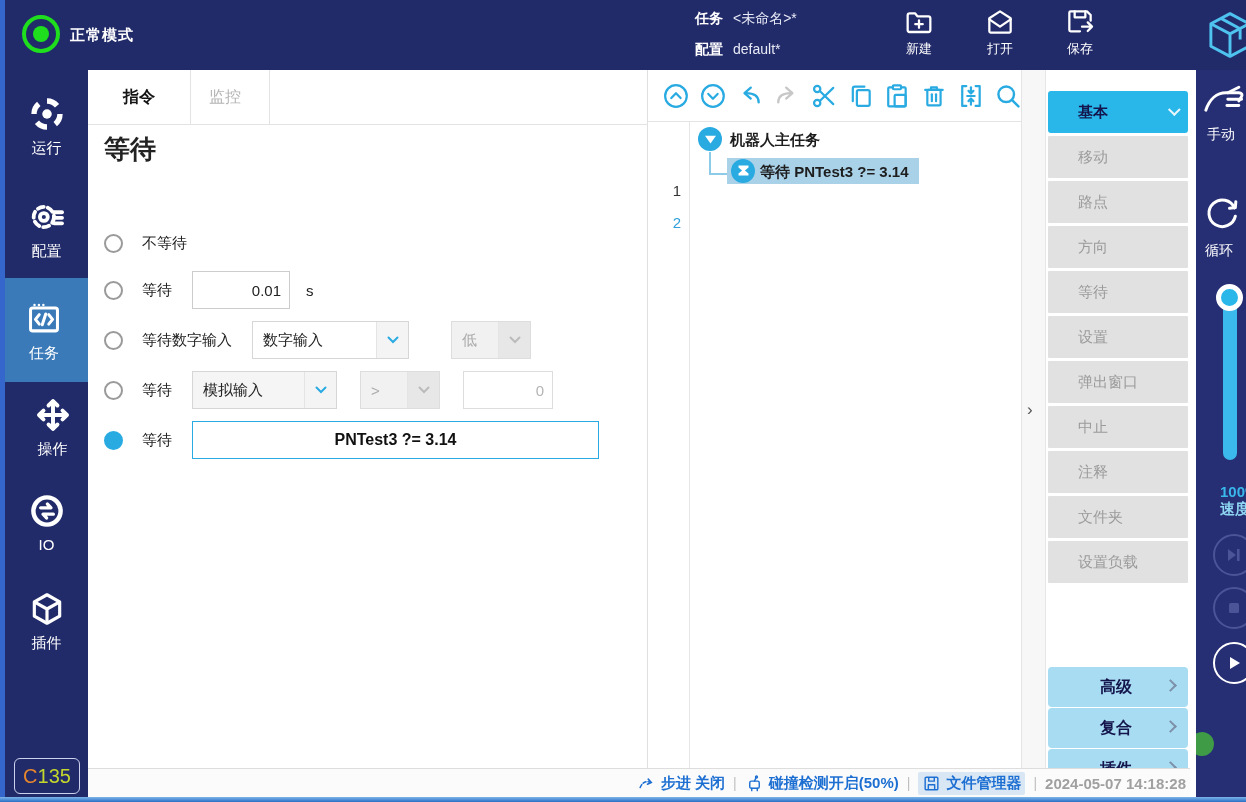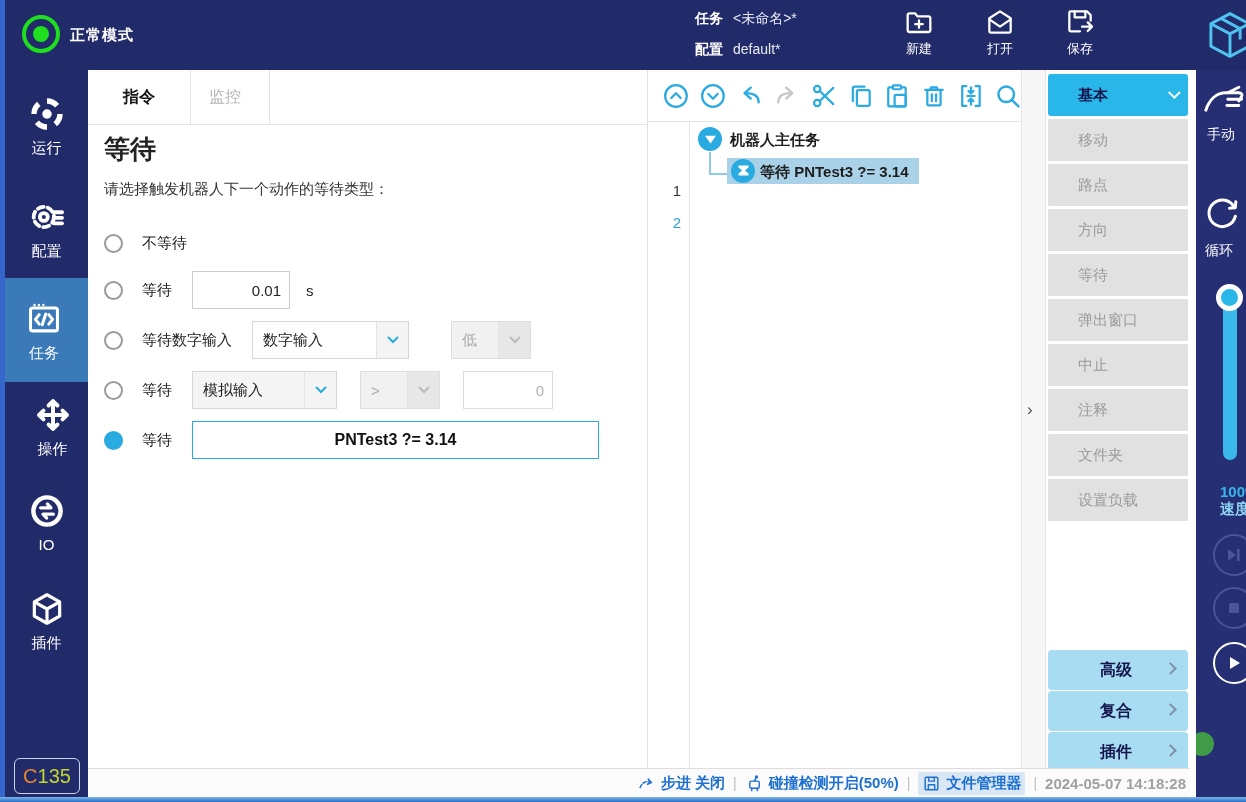--- a/index.html
+++ b/index.html
@@ -57,21 +57,21 @@
   .gutter{left:0;top:52px;width:42px;height:646px;border-right:1px solid #e6e6e6;}
   .lnum{position:absolute;right:8px;font-size:15px;}
   .node-circ{position:absolute;width:24px;height:24px;border-radius:50%;background:#29abe2;display:flex;align-items:center;justify-content:center;color:#fff;cursor:pointer;}
   .trow-lbl{position:absolute;font-size:15px;font-weight:bold;color:#1d1d1d;white-space:nowrap;}
   .sel-hl{position:absolute;background:#a9d1e8;}
   .conn{position:absolute;background:#8ecbe9;}
   
   .handle{left:1022px;top:70px;width:24px;height:698px;background:#f7f7f7;border-right:1px solid #e6e6e6;cursor:pointer;}
   .handle span{position:absolute;top:330px;left:5px;font-size:17px;color:#555;}
   
-  .cmds{left:1046px;top:70px;width:144px;height:698px;background:#fff;padding:4px 2px 0 2px;}
+  .cmds{left:1046px;top:87px;width:144px;height:698px;background:#fff;padding:4px 2px 0 2px;}
   .cmd{position:relative;width:140px;height:42px;margin-bottom:3px;background:#e1e1e1;color:#9b9b9b;font-size:15px;line-height:42px;padding-left:30px;cursor:pointer;border-radius:1px;}
   .cmd.active{background:#29b7ea;color:#14154c;font-weight:bold;border-radius:3px;}
   .cmd .chev-d{position:absolute;right:12px;top:17px;width:9px;height:9px;border-right:2px solid #eaf7fd;border-bottom:2px solid #eaf7fd;transform:rotate(45deg) translateY(-4px);}
   .cmdgrp{position:absolute;left:2px;width:140px;height:40px;background:#a7dcf2;color:#14154c;font-weight:bold;font-size:16px;line-height:40px;padding-left:52px;border-radius:4px;cursor:pointer;}
   .cmdgrp .chev-r{position:absolute;right:13px;top:14px;width:9px;height:9px;border-right:2px solid #7d90a8;border-top:2px solid #7d90a8;transform:rotate(45deg);}
   
   .dock{left:1196px;top:70px;width:50px;height:727px;background:#262e74;color:#fff;overflow:hidden;z-index:5;}
   .dock .icn{position:absolute;color:#fff;}
   .dock .lbl{position:absolute;font-size:14px;color:#fff;white-space:nowrap;}
   .slider-track{position:absolute;left:27px;top:230px;width:14px;height:160px;background:#3bb9ec;border-radius:0 0 7px 7px;}
@@ -201,21 +201,20 @@
     <div class="abs c-badge"><span class="c">C</span><span class="n">135</span></div>
   </div>
 
   <div class="abs main">
     <div class="abs tabrow">
       <div class="abs tab active" style="left:0;width:103px;">指令</div>
       <div class="abs tab inactive" style="left:93px;width:89px;">监控</div>
     </div>
 
     <div class="abs h1" style="left:16px;top:62px;">等待</div>
-    <div class="abs desc" style="left:16px;top:110px;">请选择触发机器人下一个动作的等待类型：</div>
 
     <div class="abs optrow" style="top:153px;">
       <div class="radio"></div>
       <div class="optlbl">不等待</div>
     </div>
 
     <div class="abs optrow" style="top:200px;">
       <div class="radio"></div>
       <div class="optlbl">等待</div>
       <input class="tinput" style="width: 98px;" value="0.01">
@@ -354,20 +353,21 @@
   <div class="abs handle">
       <span>›</span>
     </div>
 
   <div class="abs cmds">
     <div class="cmd active"><span>基本</span><i class="chev-d"></i></div>
     <div class="cmd">移动</div>
     <div class="cmd">路点</div>
     <div class="cmd">方向</div>
     <div class="cmd">等待</div>
+    <div class="cmd">设置</div>
     <div class="cmd">弹出窗口</div>
     <div class="cmd">中止</div>
     <div class="cmd">注释</div>
     <div class="cmd">文件夹</div>
     <div class="cmd">设置负载</div>
 
     <div class="cmdgrp" style="top:580px;"><span>高级</span><i class="chev-r"></i></div>
     <div class="cmdgrp" style="top:621px;"><span>复合</span><i class="chev-r"></i></div>
     <div class="cmdgrp" style="top:662px;"><span>插件</span><i class="chev-r"></i></div>
   </div>

